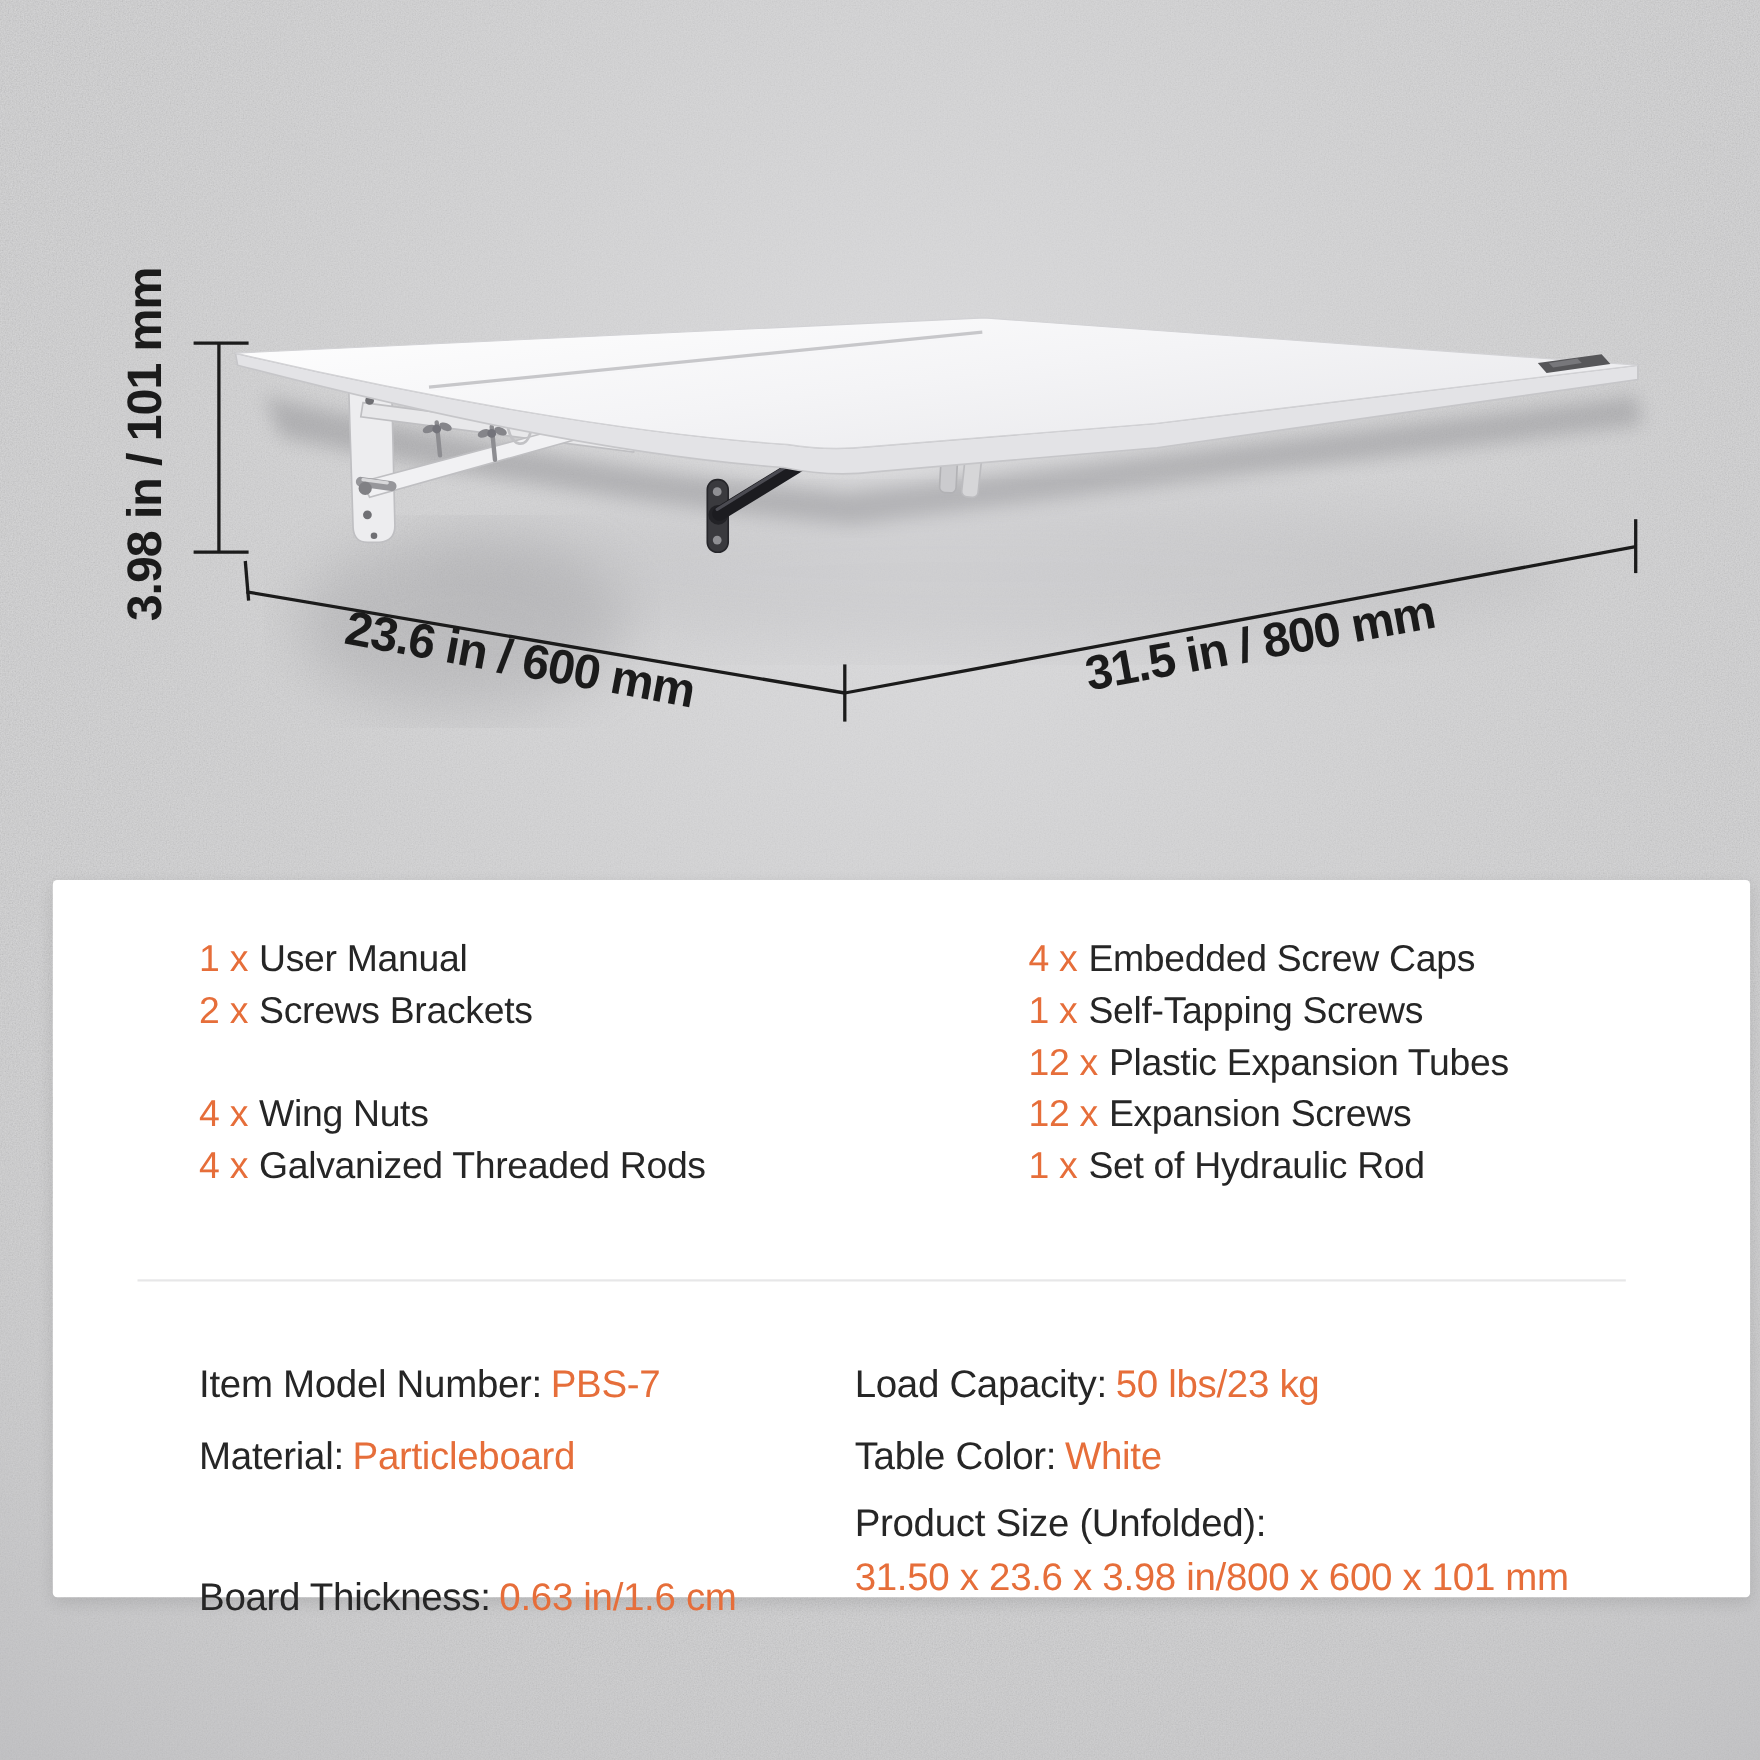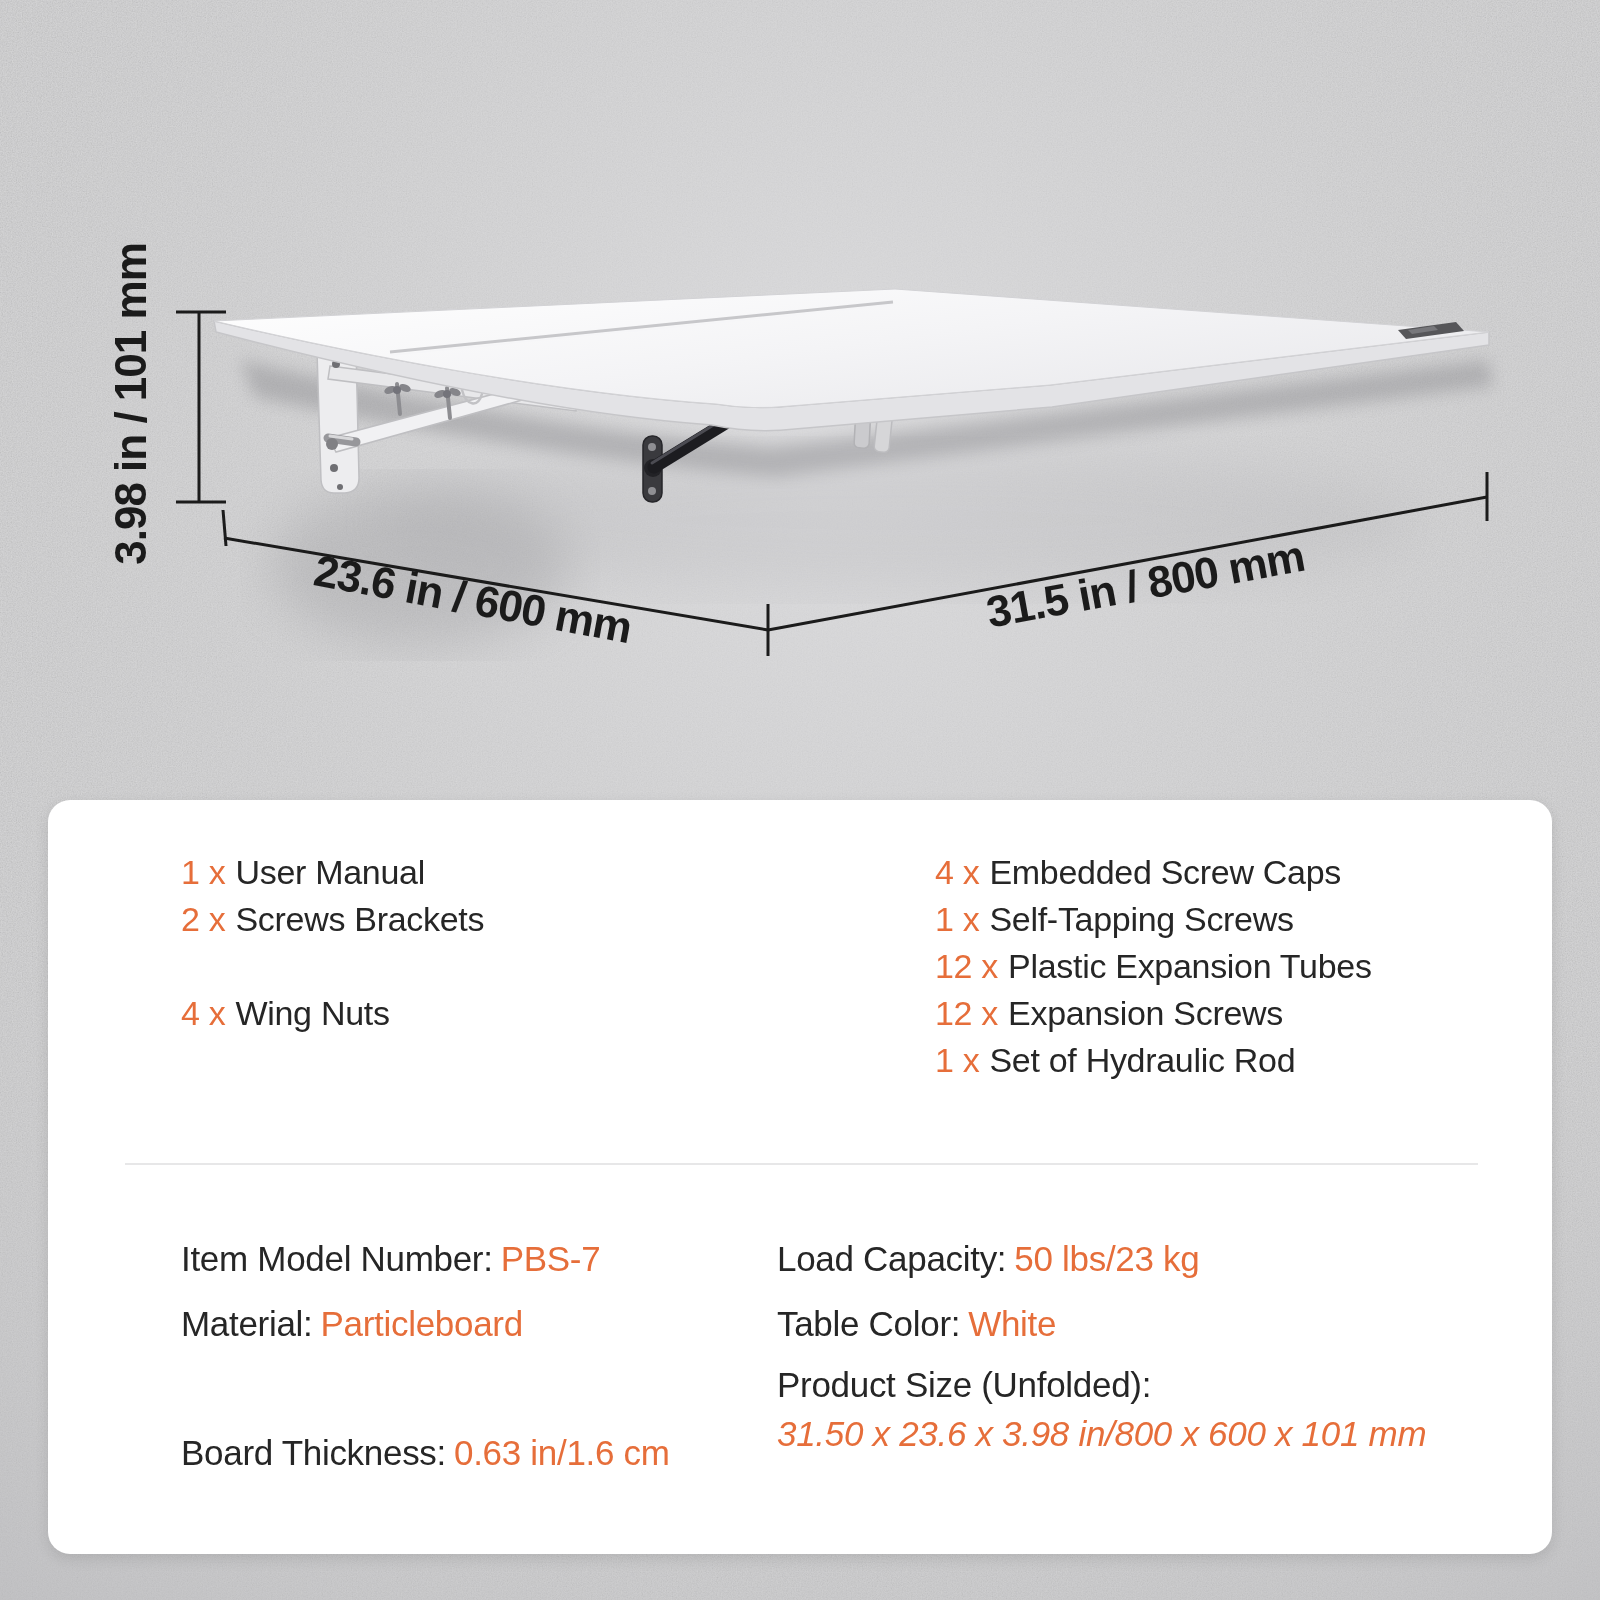--- a/index.html
+++ b/index.html
@@ -8,42 +8,43 @@
     font-family:"Liberation Sans", sans-serif;
     background:#cfcfd1;
   }
   #scene{position:absolute;left:0;top:0;width:1600px;height:1600px;display:block;}
   .dim-label{
     font-family:"Liberation Sans", sans-serif;
     font-weight:700;font-size:44px;fill:#1b1b1b;letter-spacing:-1px;
   }
   
   .card{
-    position:absolute;left:48px;top:800px;width:1504px;height:754px;
-    background:#ffffff;border-radius:22px;
+    position:absolute;left:48px;top:800px;width:1504px;height:652px;
+    background:#ffffff;border-radius:4px;
     box-shadow:0 5px 14px rgba(0,0,0,0.10);
+    padding-left:39px;
   }
   .part-row{
     position:absolute;font-size:34px;line-height:42px;color:#262626;
     letter-spacing:-0.3px;white-space:nowrap;
   }
   .part-row .qty{color:#e66e3a;margin-right:10px;}
   .col-left{left:133px;}
   .col-right{left:887px;}
   .divider{
     position:absolute;left:77px;top:355px;width:1353px;height:2px;
     background:#e7e7e8;border:none;
   }
   .spec-row{
     position:absolute;font-size:35px;line-height:42px;color:#262626;
     letter-spacing:-0.3px;white-space:nowrap;
   }
   .spec-row .sval{color:#e66e3a;margin-left:8px;margin-top:11px;}
   .spec-row.stacked{line-height:38px;white-space:normal;}
-  .spec-row.stacked .sval{display:block;margin-left:0;font-style:italic;}
+  .spec-row.stacked .sval{display:block;margin-left:0;}
   .scol-left{left:133px;}
   .scol-right{left:729px;}
 </style>
 </head>
 <body>
 
 <svg id="scene" viewBox="0 0 1600 1600">
   <defs>
     <filter id="wallnoise" x="0" y="0" width="100%" height="100%">
       <feTurbulence type="fractalNoise" baseFrequency="0.8" numOctaves="2" seed="7" stitchTiles="stitch"></feTurbulence>
@@ -159,20 +160,23 @@
 
   <div class="part-row col-left" style="top:51px">
     <span class="qty">1 x</span><span class="lbl">User Manual</span>
   </div>
   <div class="part-row col-left" style="top:98px">
     <span class="qty">2 x</span><span class="lbl">Screws Brackets</span>
   </div>
   <div class="part-row col-left" style="top:192px">
     <span class="qty">4 x</span><span class="lbl">Wing Nuts</span>
   </div>
+  <div class="part-row col-left" style="top:239px">
+    <span class="qty">4 x</span><span class="lbl">Galvanized Threaded Rods</span>
+  </div>
 
   <div class="part-row col-right" style="top:51px">
     <span class="qty">4 x</span><span class="lbl">Embedded Screw Caps</span>
   </div>
   <div class="part-row col-right" style="top:98px">
     <span class="qty">1 x</span><span class="lbl">Self-Tapping Screws</span>
   </div>
   <div class="part-row col-right" style="top:145px">
     <span class="qty">12 x</span><span class="lbl">Plastic Expansion Tubes</span>
   </div>

